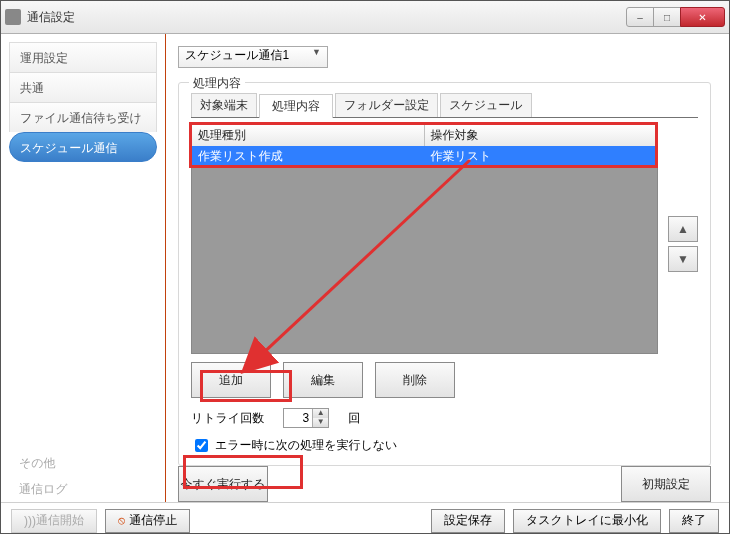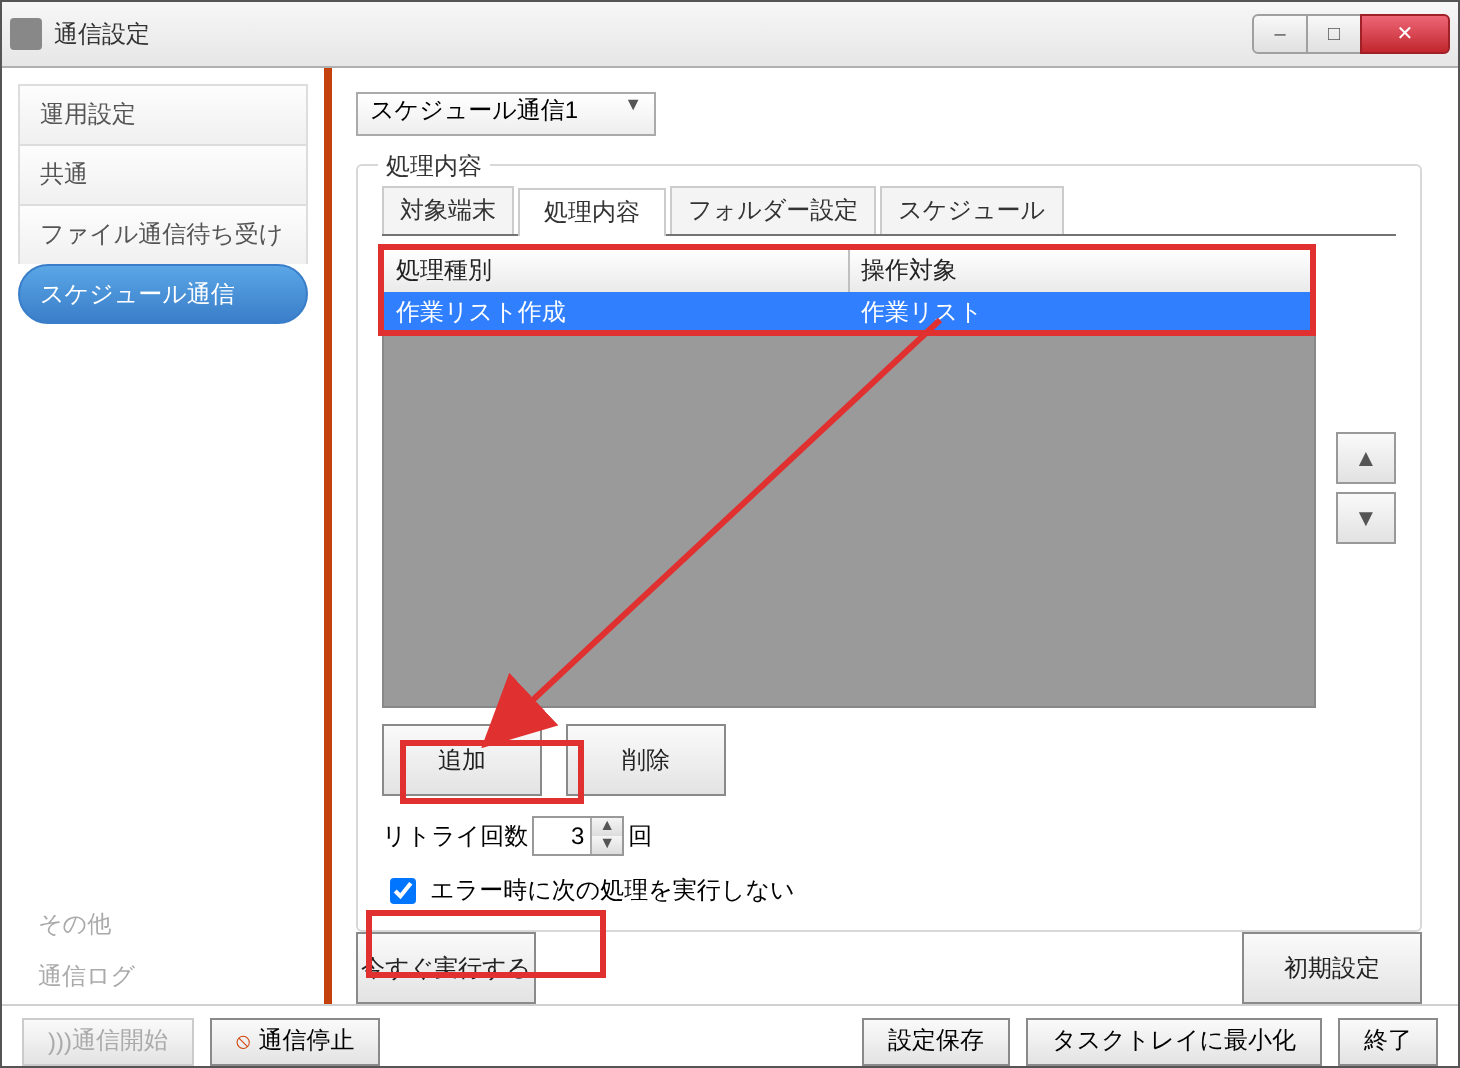--- a/index.html
+++ b/index.html
@@ -46,25 +46,24 @@
   }
   .winbtn:first-child { border-radius: 3px 0 0 3px; }
   
   .client {
     display: flex;
     height: 468px;
   }
   .sidebar {
     width: 165px;
     background: #fff;
-    border-right: 4px solid #c2410c;
+    border-right: 1px solid #c2410c;
     padding: 8px 8px 0 8px;
     display: flex;
     flex-direction: column;
-    font-family: Liberation Mono, monospace;
   }
   .side-item {
     height: 30px;
     line-height: 30px;
     padding: 0 10px;
     color: #555;
     background: linear-gradient(#fdfdfd,#f0f0f0);
     border: 1px solid #ddd;
     border-bottom: none;
     cursor: default;
@@ -164,21 +163,21 @@
   .btnrow { display: flex; gap: 12px; margin-top: 8px; }
   .btn {
     width: 80px; height: 36px;
     border: 1px solid #8a8a8a;
     background: linear-gradient(#fafafa,#e3e3e3);
     display:flex; align-items:center; justify-content:center;
     color:#222;
   }
   .btn.small { width: 90px; }
   .annot2 { left: 200px; top: 370px; width: 92px; height: 32px; }
-  .retry-row { margin-top: 10px; display:flex; align-items:center; gap:2px; }
+  .retry-row { margin-top: 10px; display:flex; align-items:center; gap:19px; }
   .spinner {
     display:flex; align-items:center;
     border:1px solid #999; height:20px; width:46px;
     background:#fff;
   }
   .spinner .val { flex:1; text-align:right; padding:0 3px; }
   .spinner .spins { width:16px; display:flex; flex-direction:column; }
   .spinner .sp { height:9px; border-left:1px solid #aaa; background:linear-gradient(#f5f5f5,#ddd); font-size:8px; line-height:8px; text-align:center; color:#555;}
   .check-row { margin-top: 8px; display:flex; align-items:center; gap:4px; }
   .exec-row { display:flex; justify-content:space-between; }
@@ -263,20 +262,23 @@
           <div class="arrowbtn">▲</div>
           <div class="arrowbtn">▼</div>
         </div>
       </div>
 
       <div class="btnrow">
         <div class="btn">
             <span>追加</span>
           </div>
         <div class="btn">
+            <span>編集</span>
+          </div>
+        <div class="btn">
             <span>削除</span>
           </div>
       </div>
 
       <div class="retry-row">
         <span>リトライ回数</span>
         <div class="spinner">
           <div class="val">3</div>
           <div class="spins">
             <div class="sp">▲</div>

